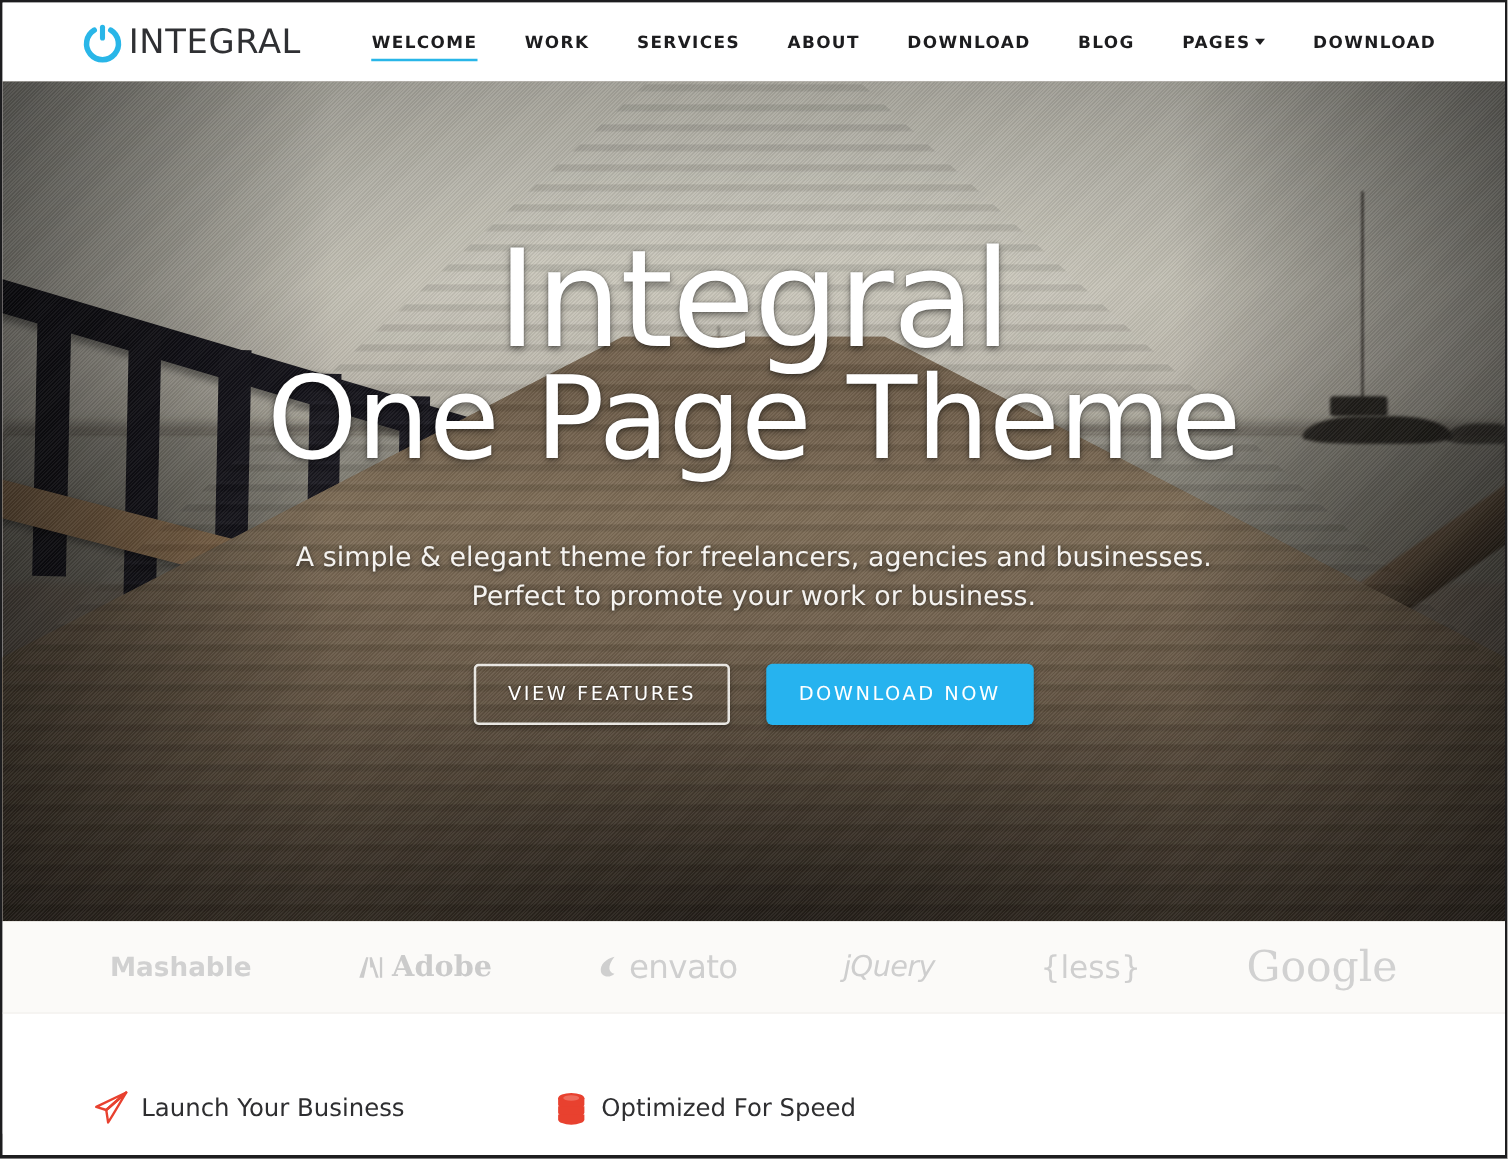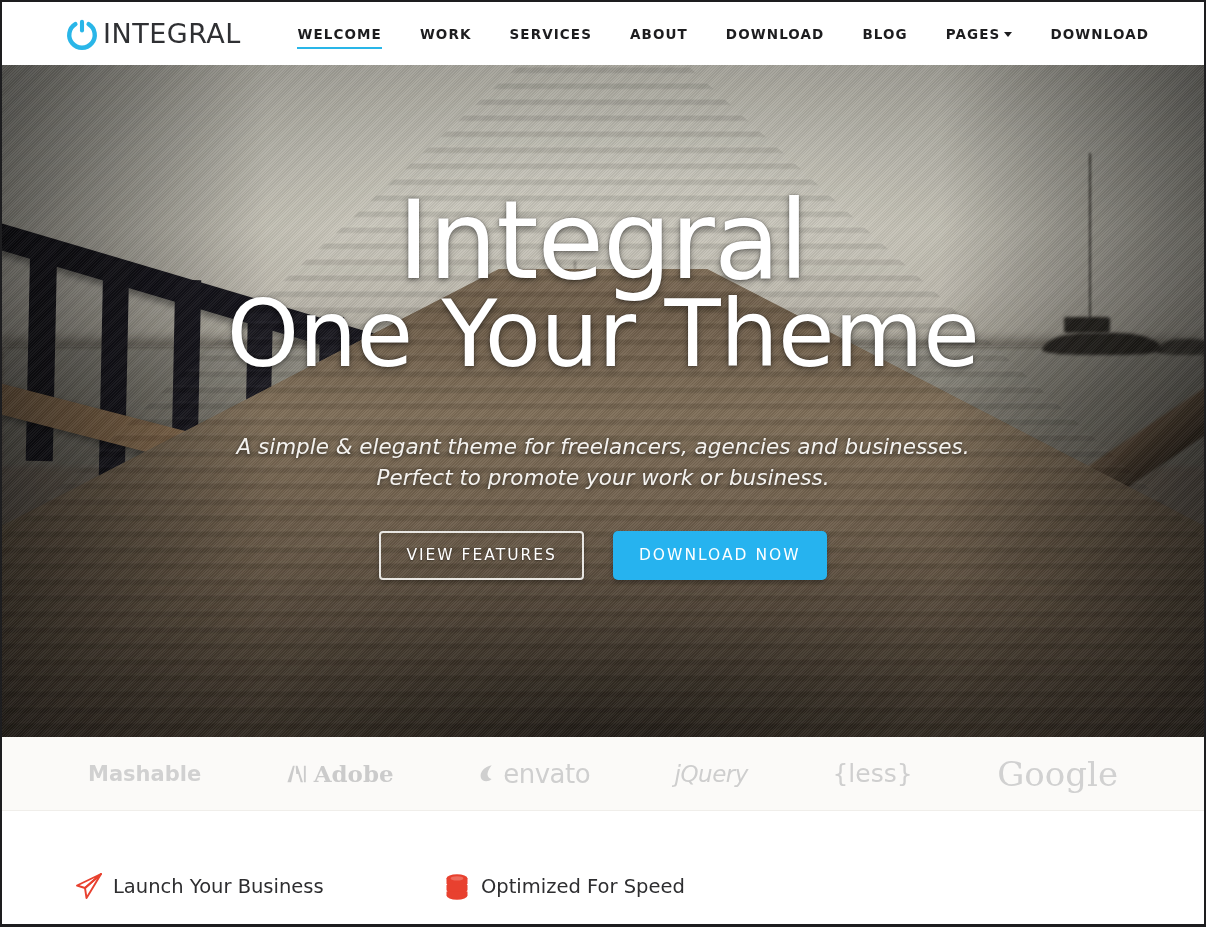--- a/index.html
+++ b/index.html
@@ -287,21 +287,21 @@
 
   .hero-sub {
     margin-top: 52px;
     text-align: center;
     color: #f4f2ef;
     font-size: 21.5px;
     line-height: 1.42;
     font-family: "DejaVu Sans", sans-serif;
     text-shadow: 0 1px 4px rgba(0,0,0,0.6);
   }
-  .hero-sub span { display: block; font-style: italic; }
+  .hero-sub span { display: block; }
 
   .hero-btns {
     margin-top: 38px;
     display: flex;
     align-items: center;
     gap: 29px;
   }
   .btn {
     font-family: "DejaVu Sans", sans-serif;
     font-size: 15.5px;
@@ -476,21 +476,21 @@
       <div class="deck-planks"></div>
       <div class="deck-shade"></div>
 
       <div class="hero-vignette"></div>
       <div class="hero-texture"></div>
     </div>
 
     <div class="hero-content">
       <h1 class="hero-title">
         <span class="line1">Integral</span>
-        <span class="line2">One Your Theme</span>
+        <span class="line2">One Page Theme</span>
       </h1>
 
       <p class="hero-sub">
         <span>A simple &amp; elegant theme for freelancers, agencies and businesses.</span>
         <span>Perfect to promote your work or business.</span>
       </p>
 
       <div class="hero-btns">
         <button class="btn btn-ghost">VIEW FEATURES</button>
         <button class="btn btn-primary">DOWNLOAD NOW</button>

